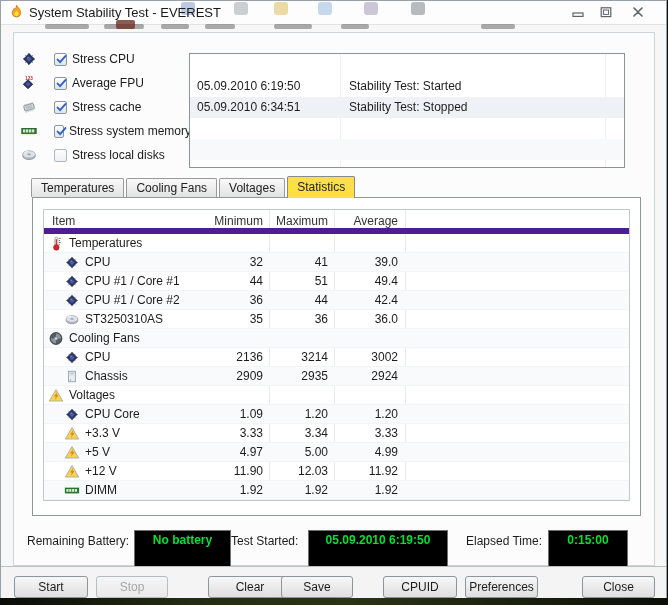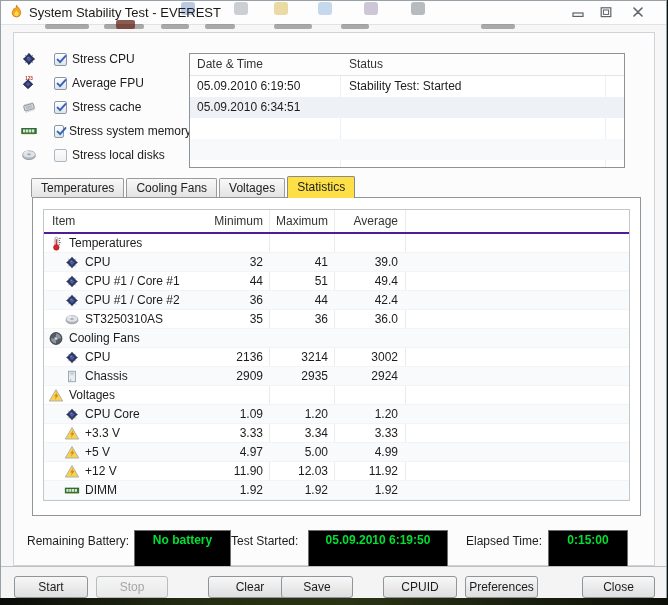--- a/index.html
+++ b/index.html
@@ -45,21 +45,21 @@
   .tabbar{position:absolute;left:30px;top:174px;height:22px;display:flex;align-items:flex-end;gap:2px;}
   .tab{height:19px;line-height:18px;padding:0 9px;background:linear-gradient(#f9f9f9,#e3e3e3);
        border:1px solid #9b9b9b;border-bottom:none;border-radius:2px 2px 0 0;color:#222;}
   .tab.active{height:22px;line-height:21px;background:#fde047;margin-bottom:-1px;z-index:5;
               border-color:#8a8a8a;}
   .tabpane{position:absolute;left:31px;top:196px;width:609px;height:319px;background:#fff;
            border:1px solid #919699;}
   
   .stats{position:absolute;left:42px;top:208px;width:587px;height:292px;background:#fff;
          border:1px solid #c2c7ca;z-index:6;}
-  .st-head{position:absolute;left:0;top:0;width:100%;height:24px;border-bottom:2px solid #4c1d95;}
+  .st-head{position:absolute;left:0;top:0;width:100%;height:24px;border-bottom:6px solid #4c1d95;}
   .st-head span{position:absolute;top:4px;color:#333;}
   .st-item-h{left:8px;}
   .st-vline{position:absolute;top:0;bottom:0;width:1px;background:#e9eced;}
   .st-row{position:absolute;left:0;width:100%;height:19px;display:flex;align-items:center;
           border-bottom:1px solid #f2f4f5;}
   .st-row.alt{background:#f8fafb;}
   .st-row .dev-icon{width:16px;height:15px;flex:0 0 16px;margin-right:5px;}
   .st-row.sec{padding-left:4px;} .st-row.itm{padding-left:20px;}
   .st-val{position:absolute;white-space:nowrap;}
   .v-right{text-align:right;}
@@ -206,31 +206,28 @@
             </svg>
           </span>
           <div class="checkbox off"></div>
           <span class="chk-label">Stress local disks</span>
         </div>
       </div>
 
     <div class="ev-table">
       <div class="ev-vline" style="left:150px;"></div>
       <div class="ev-vline" style="left:415px;"></div>
-      <div class="ev-head">
-        <span class="ev-col1h">Date &amp; Time</span>
-        <span class="ev-col2h">Status</span>
-      </div>
       <div id="ev-rows" style="position:absolute;left:0;top:22px;width:100%;">
           <div class="ev-row" style="top: 0px;">
             <span class="c1">05.09.2010 6:19:50</span>
             <span class="c2">Stability Test: Started</span>
           </div>
           <div class="ev-row shaded" style="top: 21px;">
             <span class="c1">05.09.2010 6:34:51</span>
+            <span class="c2">Stability Test: Stopped</span>
           </div>
         </div>
       <div class="ev-stripe" style="top:85px;"></div>
     </div>
 
     <div class="tabbar" id="tab-bar">
         <div class="tab">Temperatures</div>
         <div class="tab">Cooling Fans</div>
         <div class="tab">Voltages</div>
         <div class="tab active">Statistics</div>

